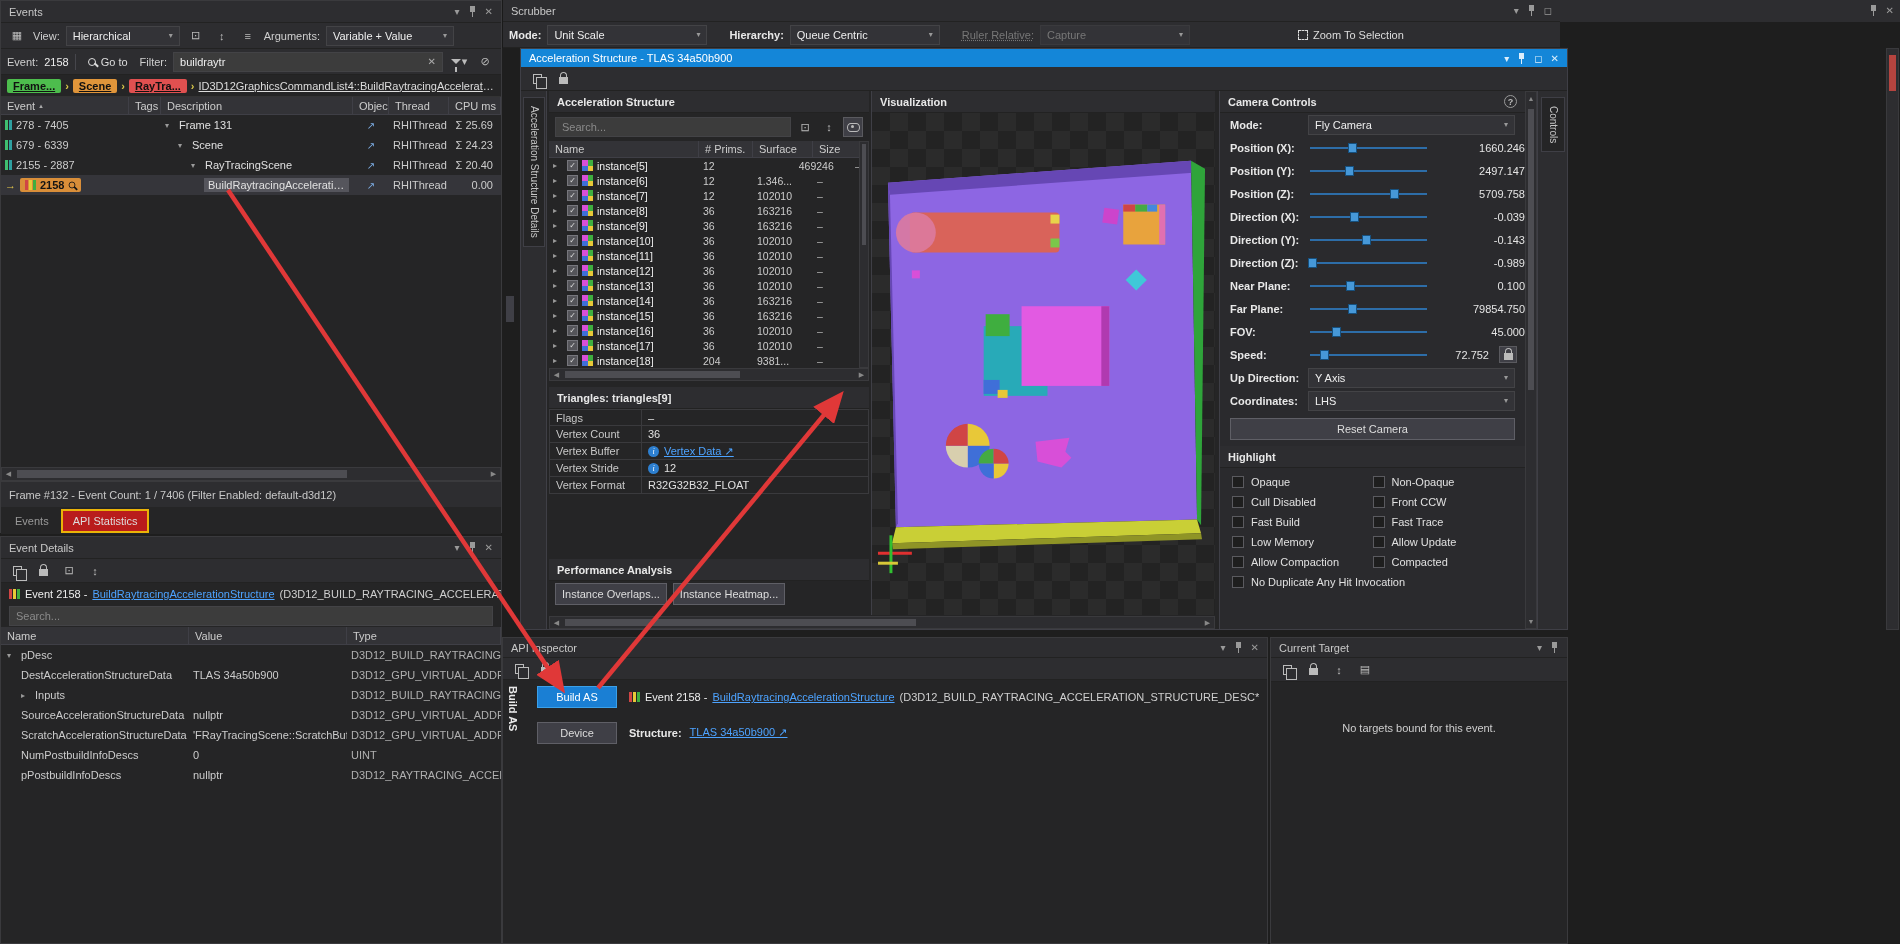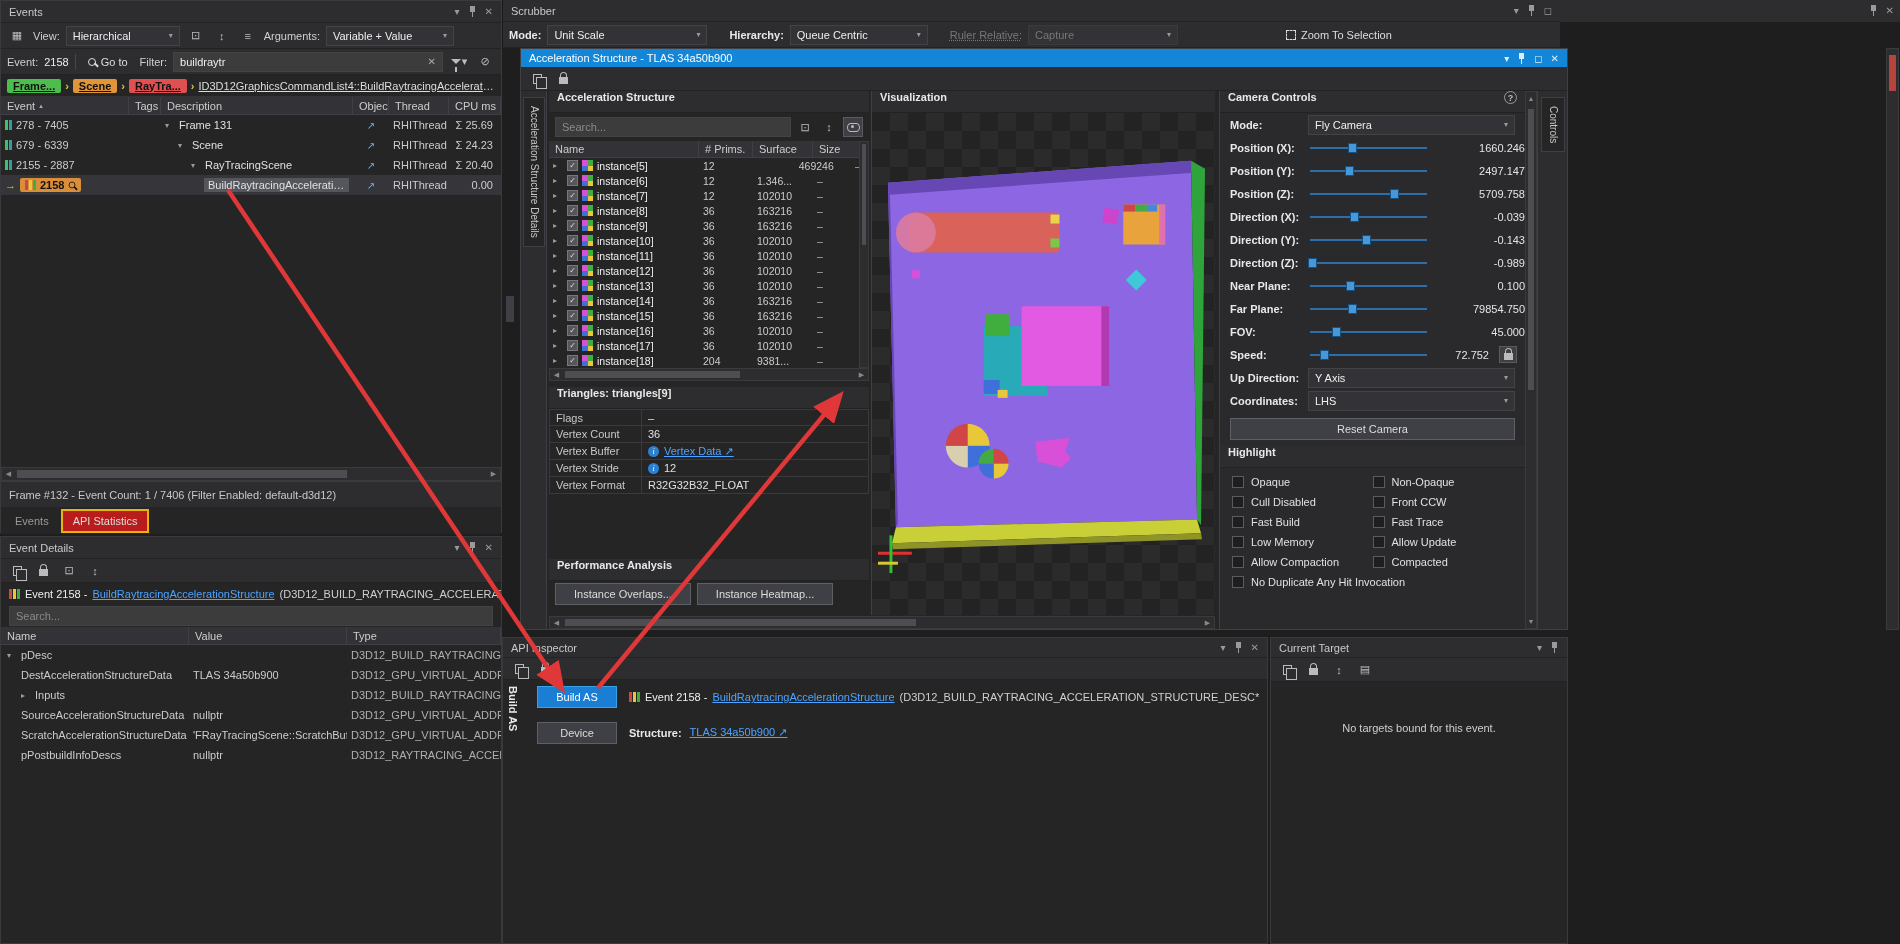--- a/index.html
+++ b/index.html
@@ -10,21 +10,21 @@
 .ptitle{height:22px;background:#2d2d30;display:flex;align-items:center;padding:0 8px;color:#c8c8c8;border-bottom:1px solid #222}
 .ptitle .sp{flex:1}
 .ticon{color:#9a9a9a;margin-left:8px;font-size:10px;display:inline-flex;align-items:center}
 .tbar{background:#2d2d30;display:flex;align-items:center;gap:6px;padding:0 6px;border-bottom:1px solid #222}
 .lbl{color:#cfcfcf;white-space:nowrap}
 .lbl.b{font-weight:bold;color:#e8e8e8}
 .lbl.dim{color:#777}
 .sel{background:#333337;border:1px solid #434346;color:#eee;height:20px;display:inline-flex;align-items:center;padding:0 6px;gap:8px;white-space:nowrap}
 .sel .car{margin-left:auto;color:#999;font-size:8px}
 .sel.dis{color:#777;border-color:#3a3a3d}
-.btn{background:#3f3f46;border:1px solid #5f5f66;color:#ddd;height:22px;display:inline-flex;align-items:center;justify-content:center;padding:0 18px;white-space:nowrap}
+.btn{background:#3f3f46;border:1px solid #5f5f66;color:#ddd;height:22px;display:inline-flex;align-items:center;justify-content:center;padding:0 6px;white-space:nowrap}
 .btn-ic{width:20px;height:20px;display:inline-flex;align-items:center;justify-content:center;color:#bbb;background:transparent;border:1px solid transparent;font-size:11px;gap:1px}
 .inp{background:#3c3c3c;border:1px solid #434346;color:#eee;height:20px;display:flex;align-items:center;padding:0 6px;gap:4px}
 .inp input{background:transparent;border:none;outline:none;color:#eee;font-family:inherit;font-size:11px;flex:1;min-width:0}
 .inp input::placeholder{color:#8a8a8a}
 .clr{color:#aaa;margin-left:auto;font-size:10px}
 .vsep{width:1px;height:16px;background:#46464c}
 .flatbtn{display:inline-flex;align-items:center;gap:5px;color:#ddd;padding:0 6px;height:20px}
 .crumbs{height:22px;background:#252526;display:flex;align-items:center;gap:4px;padding:0 6px;border-bottom:1px solid #333;overflow:hidden;white-space:nowrap}
 .chip{color:#111;padding:1px 6px;border-radius:2px;font-weight:bold;text-decoration:underline}
 .crumb-sep{color:#d8c84a;font-weight:bold}
@@ -54,21 +54,21 @@
 .etab:not(.act){background:#b91c1c;border:2px solid #eab308;color:#ddd}
 .sb-h{background:#2d2d30;display:flex;align-items:stretch;border:1px solid #3a3a3d}
 .sb-h .ar{width:13px;display:flex;align-items:center;justify-content:center;color:#888;font-size:7px}
 .sb-h .tr{flex:1;position:relative}
 .sb-h .th{position:absolute;top:2px;bottom:2px;background:#4d4d52}
 .sb-v{background:#2d2d30;display:flex;flex-direction:column;align-items:center;border:1px solid #3a3a3d}
 .sb-v .ar{height:13px;display:flex;align-items:center;justify-content:center;color:#888;font-size:7px;width:100%}
 .sb-v .tr{flex:1;position:relative;width:100%}
 .sb-v .th{position:absolute;left:2px;right:2px;background:#4d4d52}
 .typ{color:#b0b0b0}
-.sec-head{height:22px;background:#2d2d30;display:flex;align-items:flex-start;padding:0 8px;font-weight:bold;color:#e8e8e8;border-bottom:1px solid #222}
+.sec-head{height:22px;background:#2d2d30;display:flex;align-items:center;padding:0 8px;font-weight:bold;color:#e8e8e8;border-bottom:1px solid #222}
 .ac-row{display:flex;height:15px;align-items:center;font-size:10.5px}
 .acn{flex:none}
 .chk{width:11px;height:11px;background:#55555a;border:1px solid #76767c;display:inline-flex;align-items:center;justify-content:center;color:#ddd;font-size:8px;flex:none}
 .chk.un{width:12px;height:12px;background:#1e1e1e;border-color:#5a5a5f;color:transparent}
 .quad{width:11px;height:11px;display:inline-grid;grid-template-columns:1fr 1fr;grid-template-rows:1fr 1fr;flex:none}
 .quad i:nth-child(1){background:#d84fd8}.quad i:nth-child(2){background:#3fae3f}
 .quad i:nth-child(3){background:#3f6fd8}.quad i:nth-child(4){background:#e8c838}
 .acname{color:#f0f0f0;overflow:hidden;text-overflow:ellipsis}
 .tri-row{display:flex;height:17px;border:1px solid #3a3a3d;border-top:none;background:#252526;align-items:center}
 .tri-row:first-child{border-top:1px solid #3a3a3d}
@@ -366,20 +366,27 @@
         </div>
         <div class="dt-row">
           <div class="c" style="width: 188px; padding-left: 20px;">
             <span>ScratchAccelerationStructureData</span>
           </div>
           <div class="c" style="width: 158px;">'FRayTracingScene::ScratchBuffer'</div>
           <div class="c typ" style="flex: 1 1 0%;">D3D12_GPU_VIRTUAL_ADDRE...</div>
         </div>
         <div class="dt-row">
           <div class="c" style="width: 188px; padding-left: 20px;">
+            <span>NumPostbuildInfoDescs</span>
+          </div>
+          <div class="c" style="width: 158px;">0</div>
+          <div class="c typ" style="flex: 1 1 0%;">UINT</div>
+        </div>
+        <div class="dt-row">
+          <div class="c" style="width: 188px; padding-left: 20px;">
             <span>pPostbuildInfoDescs</span>
           </div>
           <div class="c" style="width: 158px;">nullptr</div>
           <div class="c typ" style="flex: 1 1 0%;">D3D12_RAYTRACING_ACCELE...</div>
         </div>
       </div>
   </section>
 
   <section class="abs" style="left:502px;top:0;width:1058px;height:48px;background:#2d2d30;border-left:1px solid #1a1a1a">
     <div class="ptitle">
@@ -392,21 +399,21 @@
       <span class="ticon">◻</span>
     </div>
     <div class="tbar" style="height:26px">
       <span class="lbl b">Mode:</span>
       <span class="sel" style="width:160px">
         <span>Unit Scale</span>
           <span class="car">▾</span>
       </span>
       <span style="width:10px"></span>
       <span class="lbl b">Hierarchy:</span>
-      <span class="sel" style="width:138px">
+      <span class="sel" style="width:150px">
         <span>Queue Centric</span>
           <span class="car">▾</span>
       </span>
       <span style="width:10px"></span>
       <span class="lbl dim" style="text-decoration:underline dotted">Ruler Relative:</span>
       <span class="sel dis" style="width:150px">
         <span>Capture</span>
           <span class="car">▾</span>
       </span>
       <span style="width:90px"></span>

